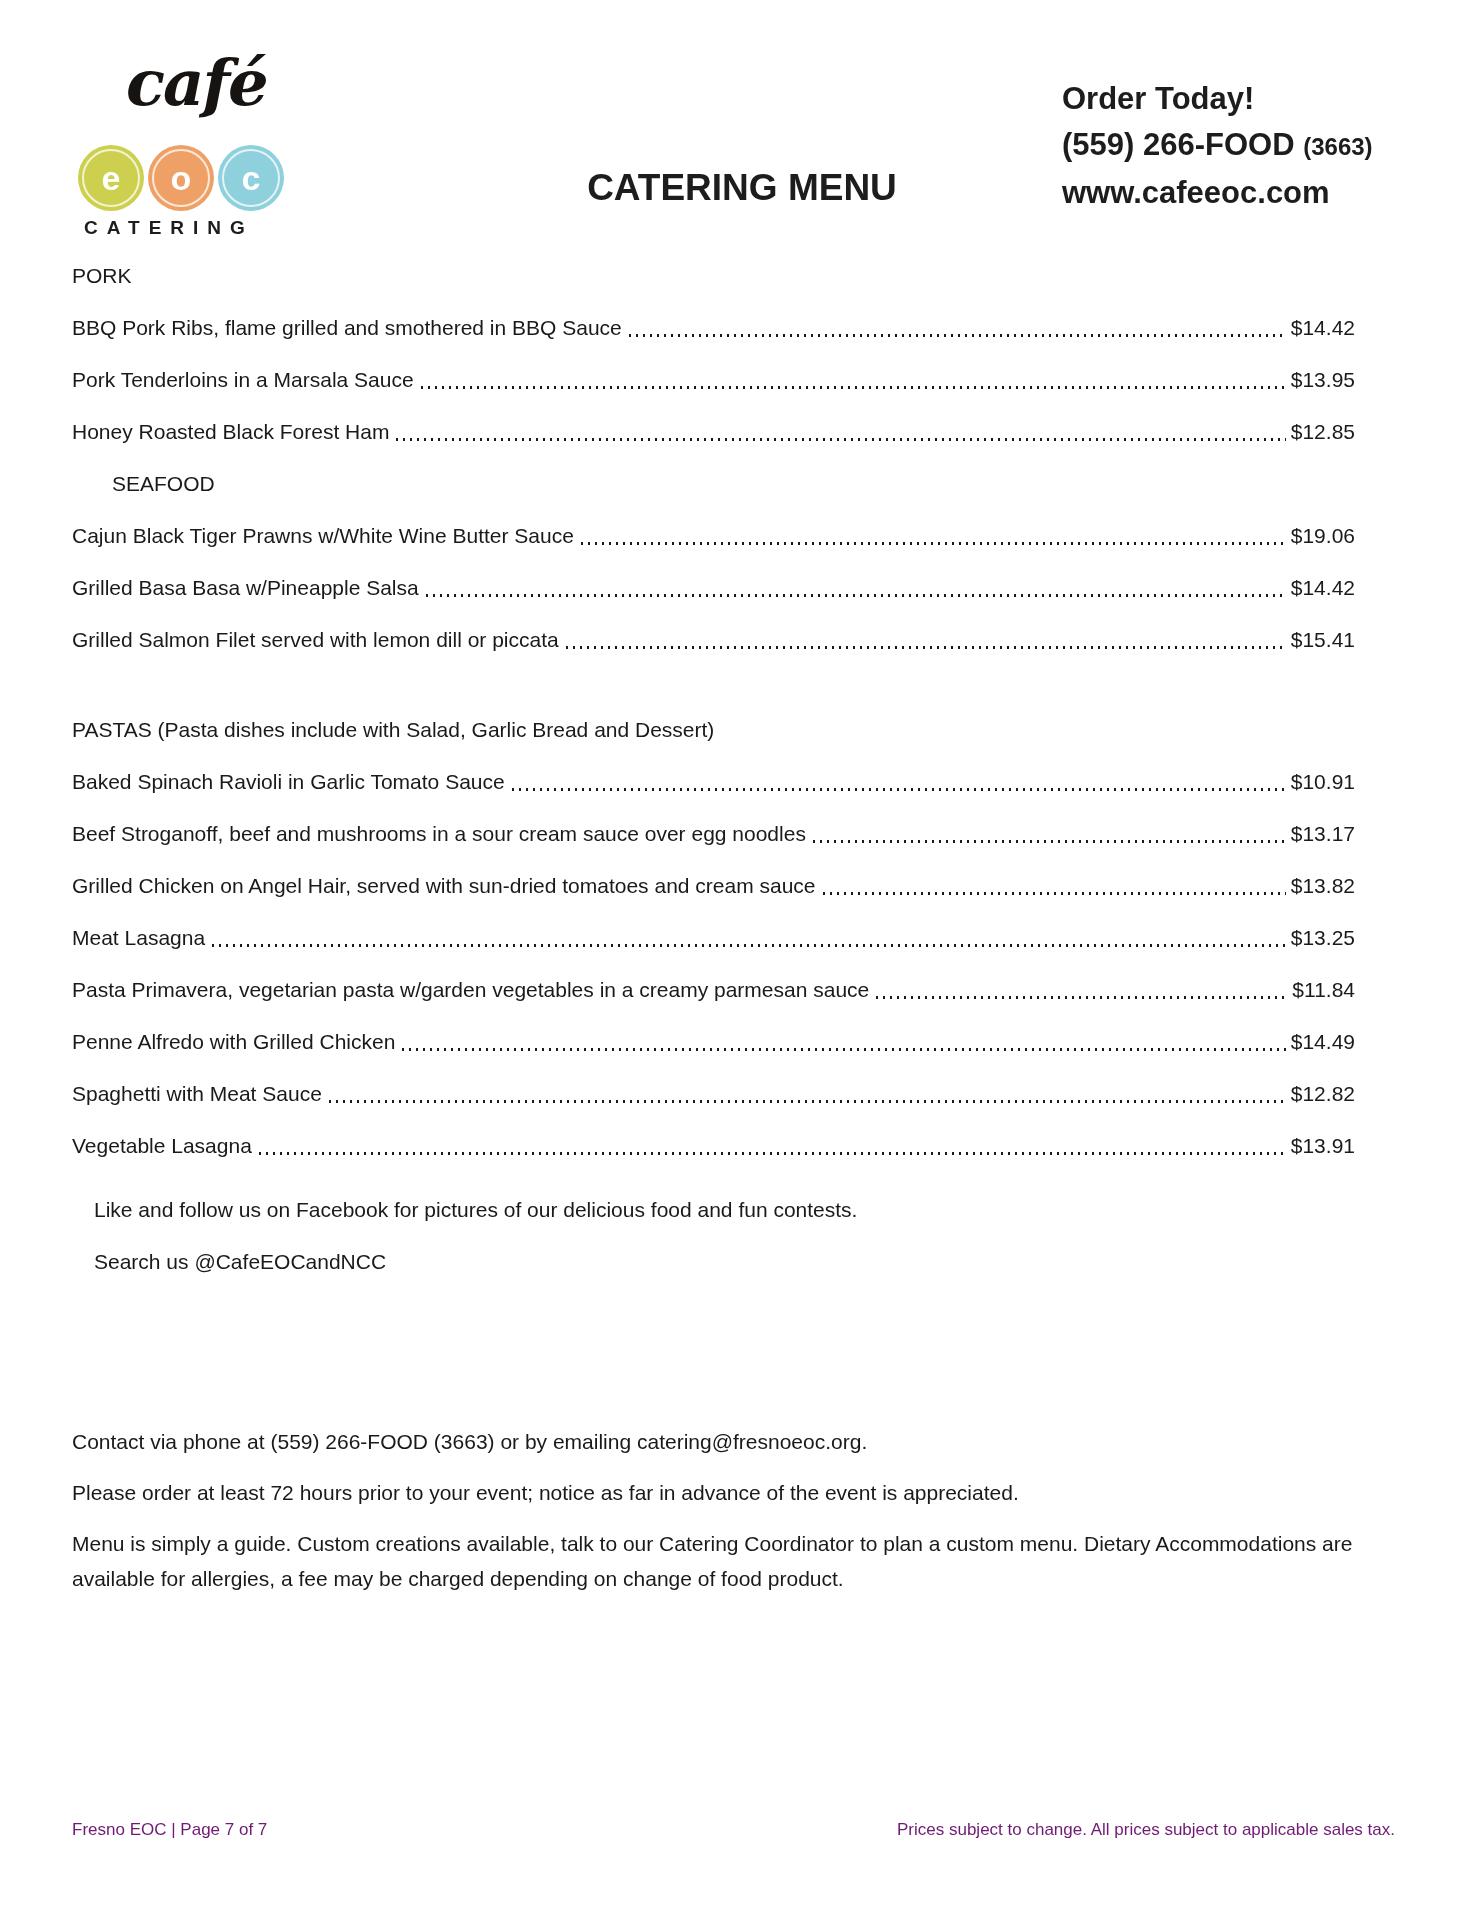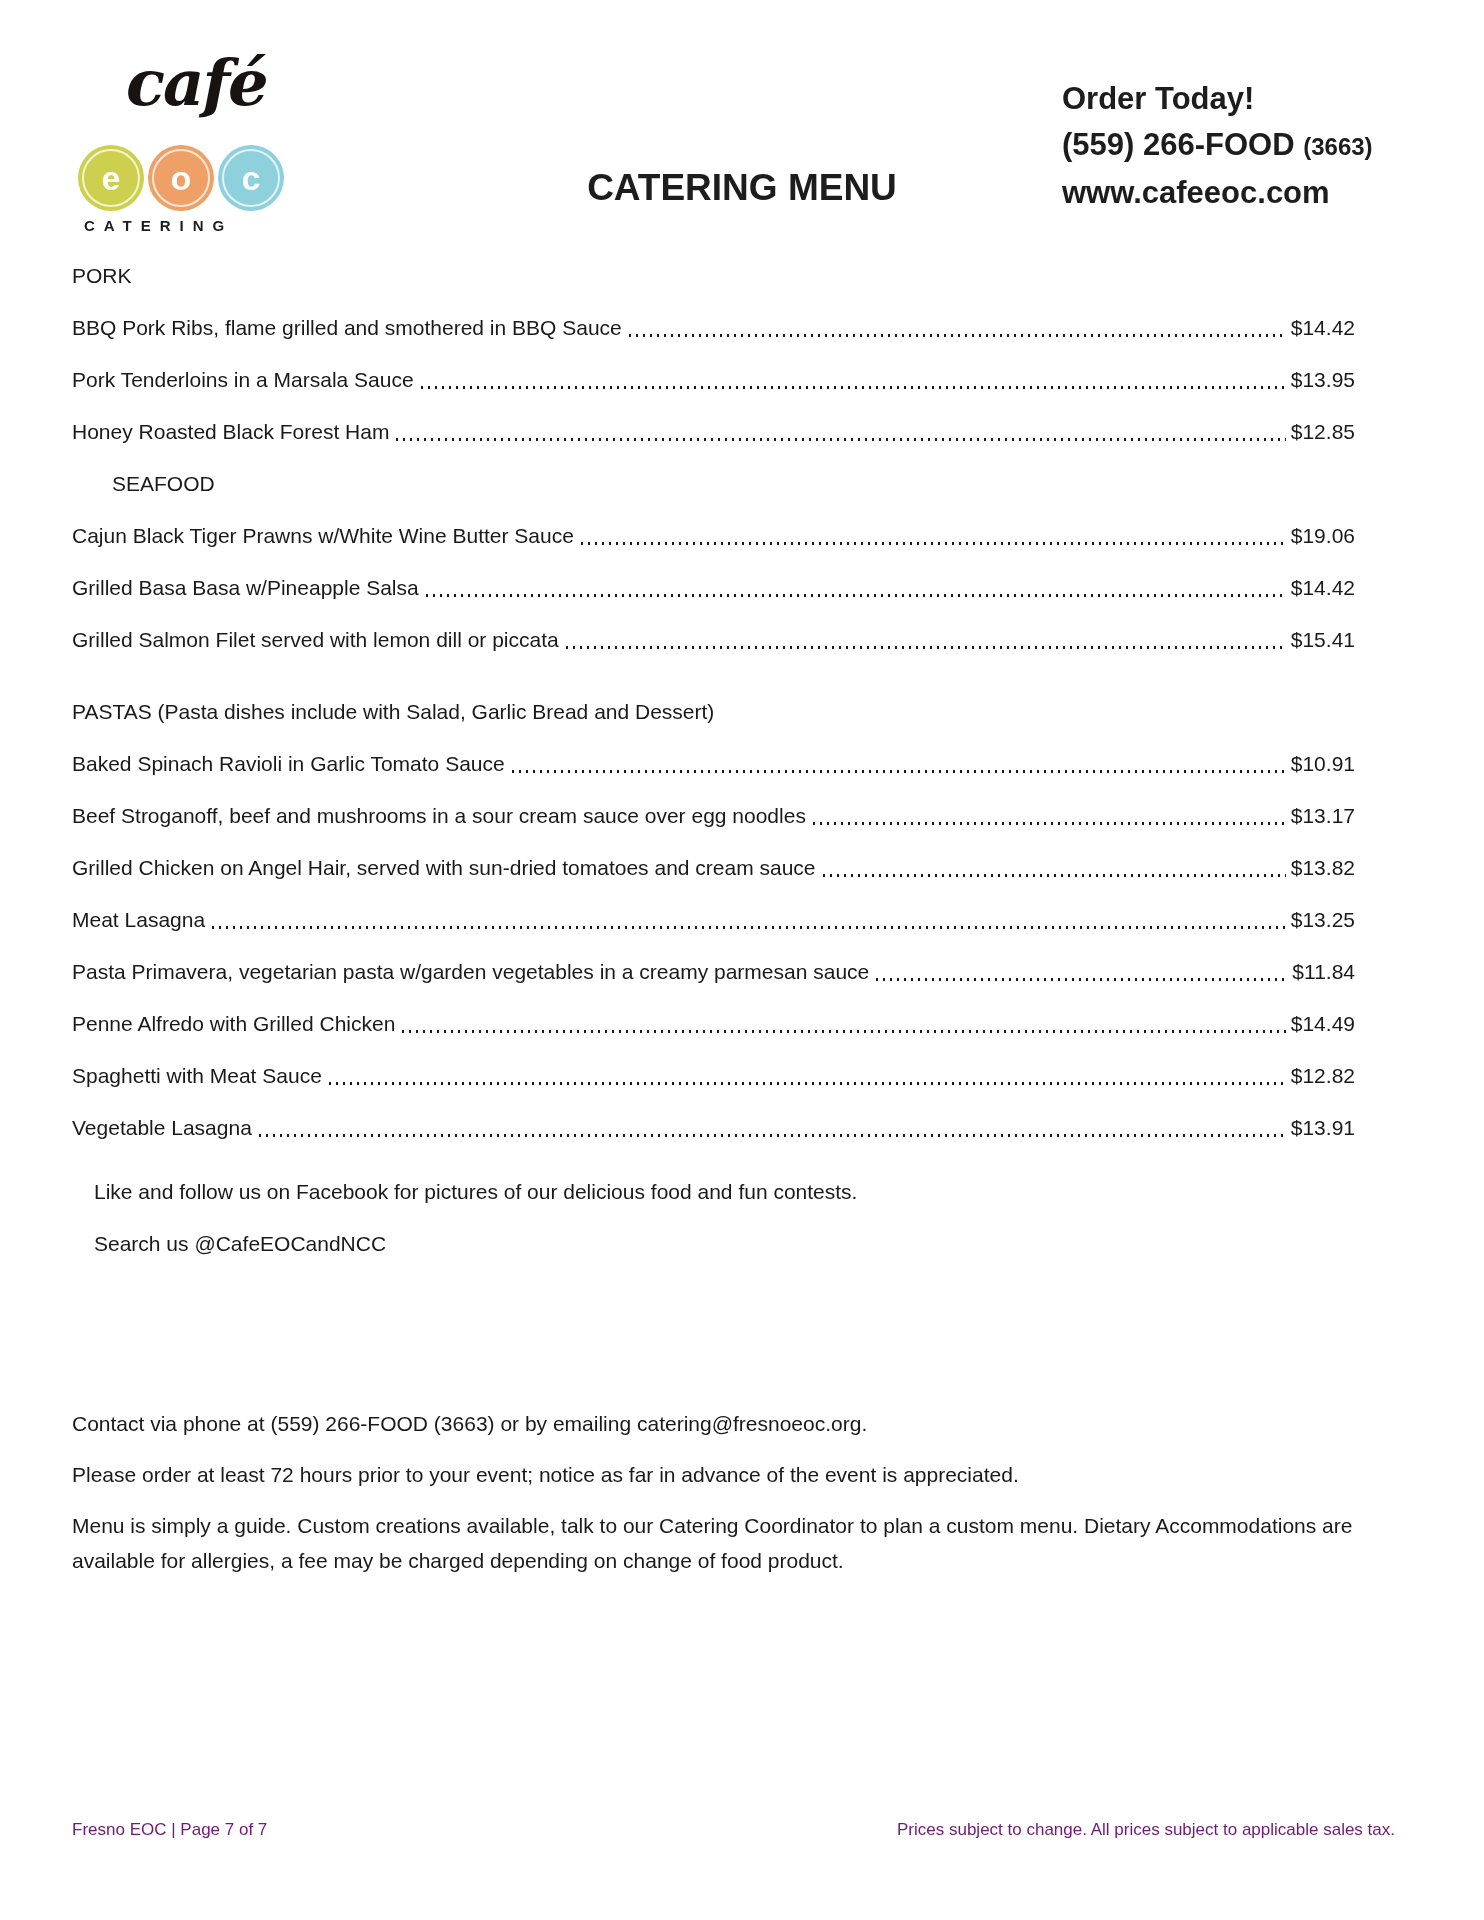--- a/index.html
+++ b/index.html
@@ -27,37 +27,37 @@
   }
   .logo-circle-inner {
     width: 54px; height: 54px; border-radius: 50%;
     border: 2px solid rgba(255,255,255,0.75);
     display: flex; align-items: center; justify-content: center;
     color: #ffffff; font-weight: bold; font-size: 34px; line-height: 1;
     font-family: "Liberation Sans", sans-serif;
   }
   .logo-caption {
     position: absolute; left: 14px; top: 172px;
-    font-size: 15px; font-weight: bold; letter-spacing: 9px; color: #1d1d1d;
+    font-size: 19px; font-weight: bold; letter-spacing: 9px; color: #1d1d1d;
     white-space: nowrap;
   }
   .page-title {
     position: absolute; left: 0; right: 0; top: 167px;
     text-align: center; font-size: 37px; font-weight: bold; color: #1d1d1d;
     letter-spacing: 0;
   }
   .order-block { position: absolute; left: 1062px; top: 76px; font-weight: bold; color: #1d1d1d; }
   .order-line { font-size: 31px; line-height: 46px; white-space: nowrap; }
   .order-phone-note { font-size: 24px; font-weight: bold; }
 
   
   .content { position: absolute; left: 72px; top: 262px; width: 1323px; }
   .section-heading { font-size: 21px; line-height: 28px; margin: 0 0 24px 0; }
   .heading-seafood { margin-top: 12px; margin-left: 40px; }
-  .heading-pastas { margin-top: 44px; }
+  .heading-pastas { margin-top: 62px; }
   .menu-row {
     display: flex; align-items: baseline;
     font-size: 21px; line-height: 28px; margin: 0 0 24px 0; padding-right: 40px;
   }
   .item-name { white-space: nowrap; }
   .dot-leader {
     flex: 1 1 auto; height: 3px; align-self: flex-end;
     margin: 0 5px 5px 7px;
     background-image: repeating-linear-gradient(to right, #1a1a1a 0 2.4px, transparent 2.4px 7px);
   }

